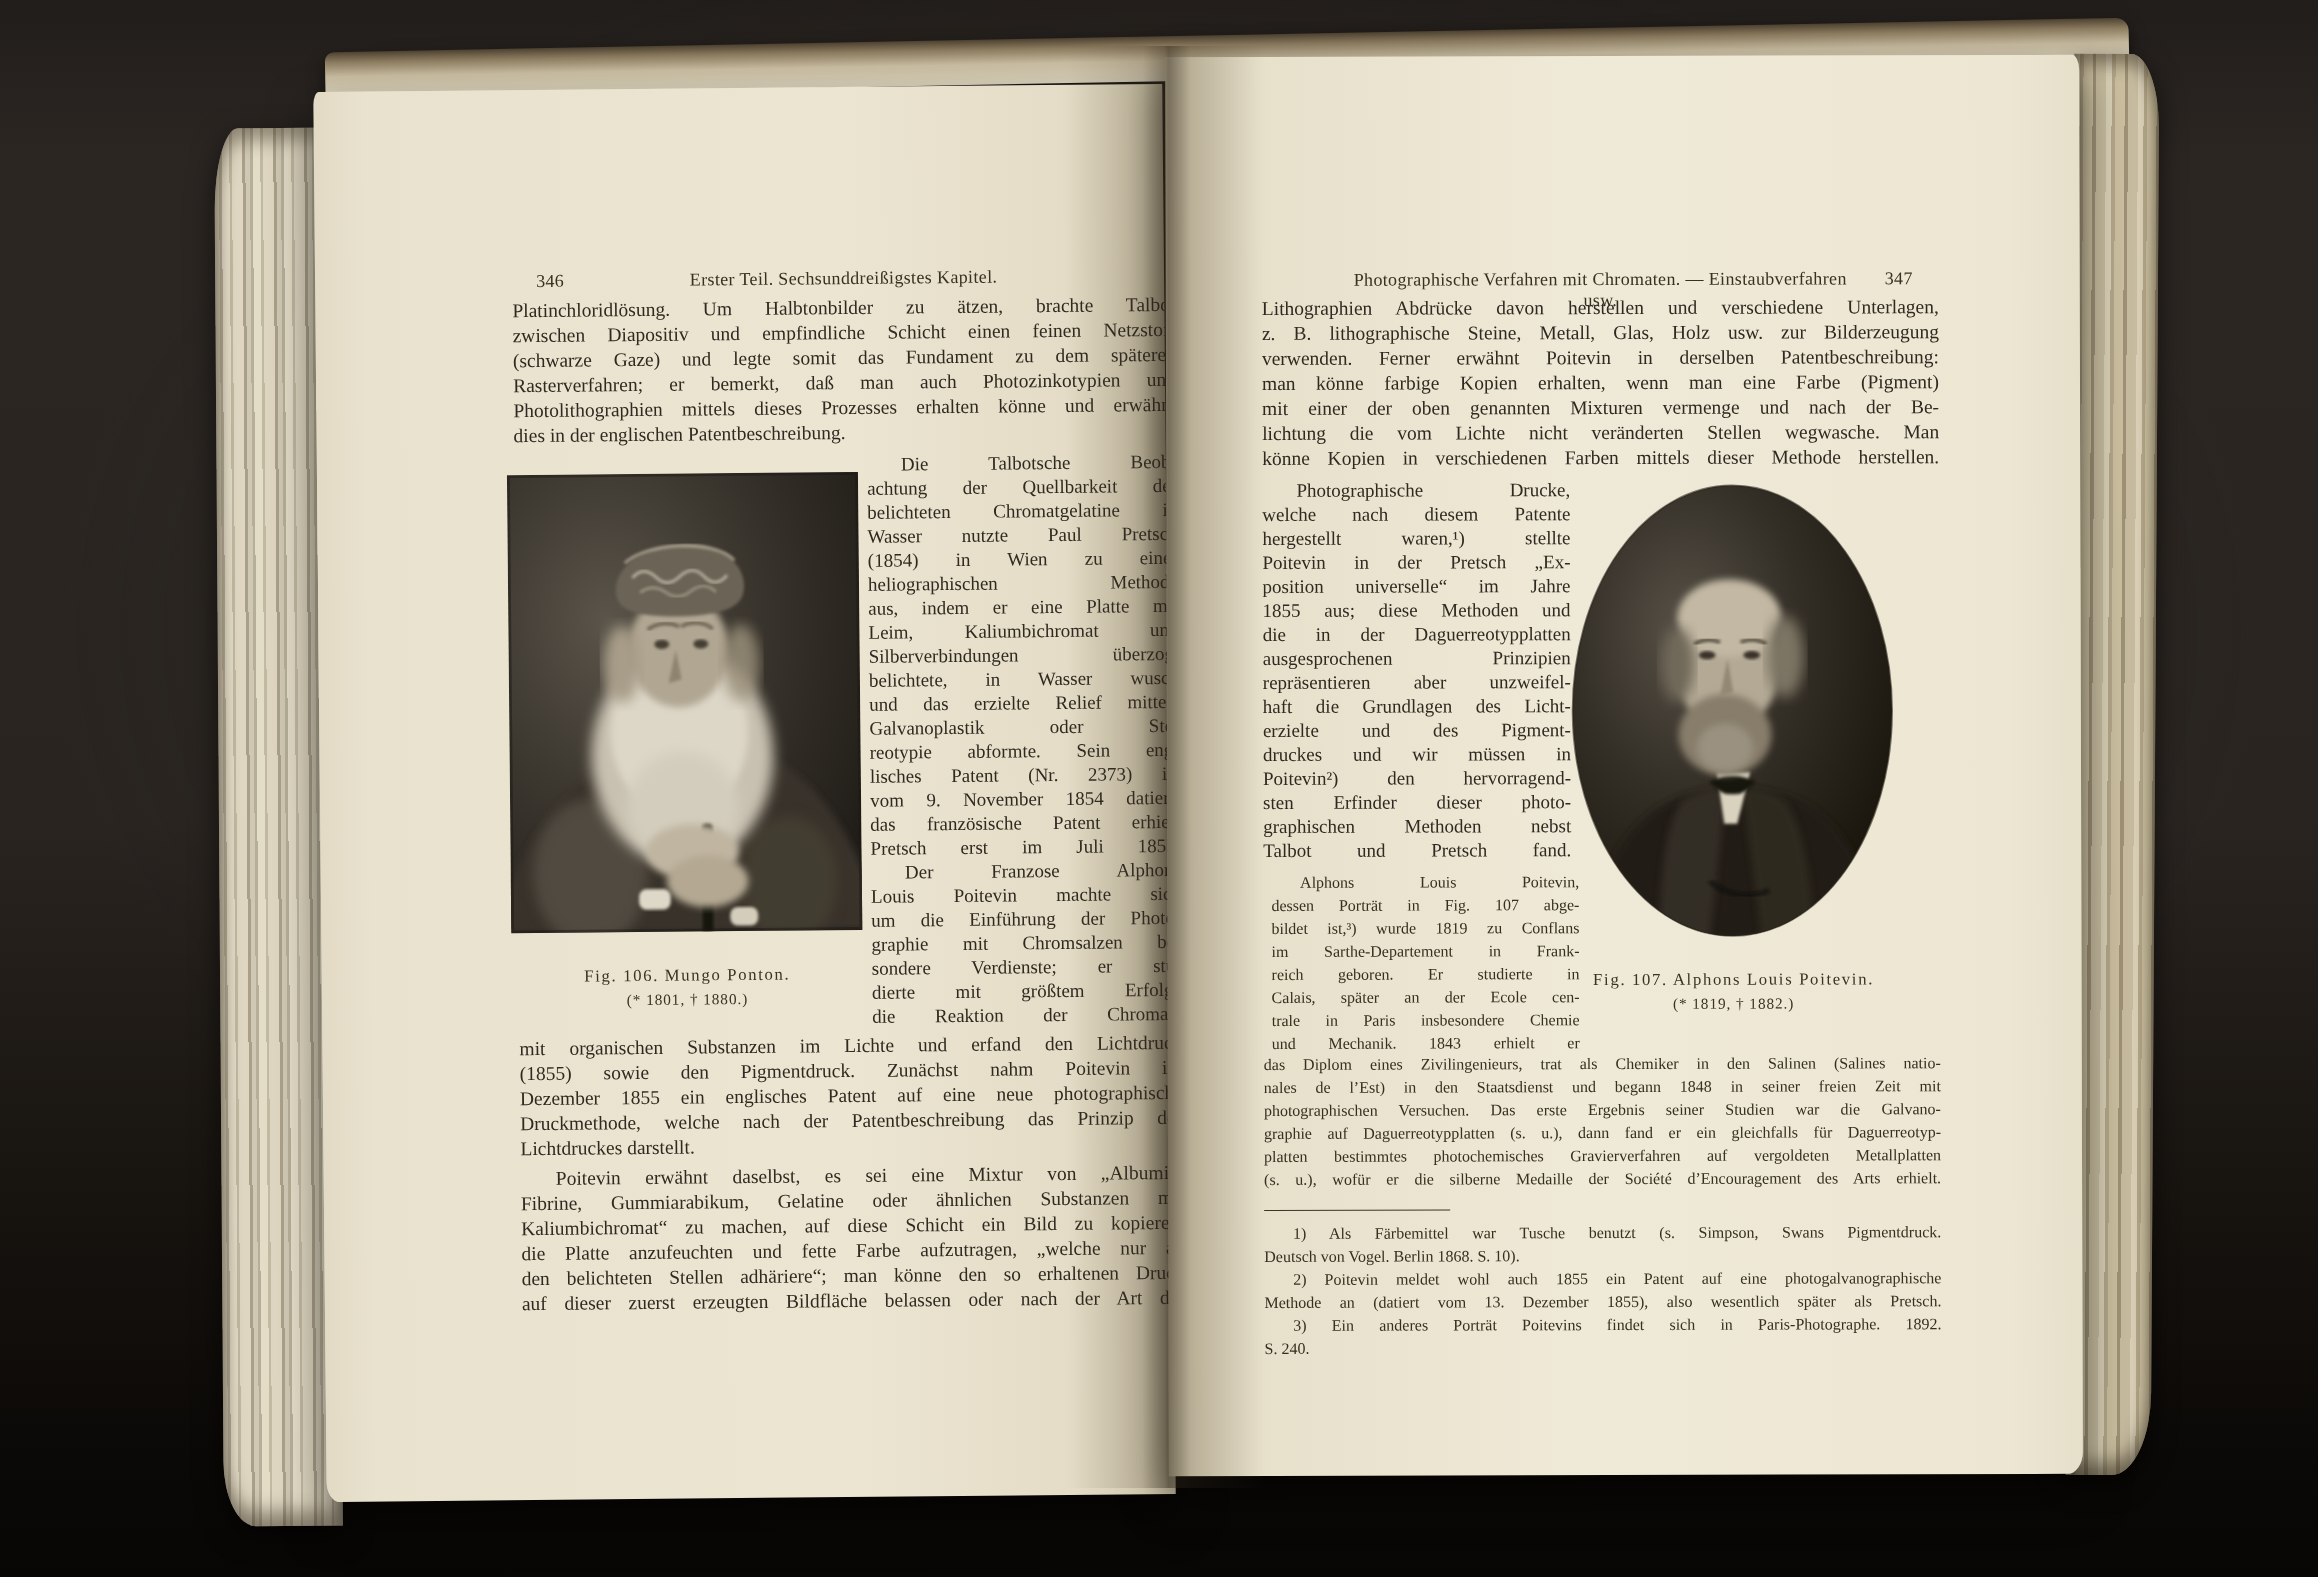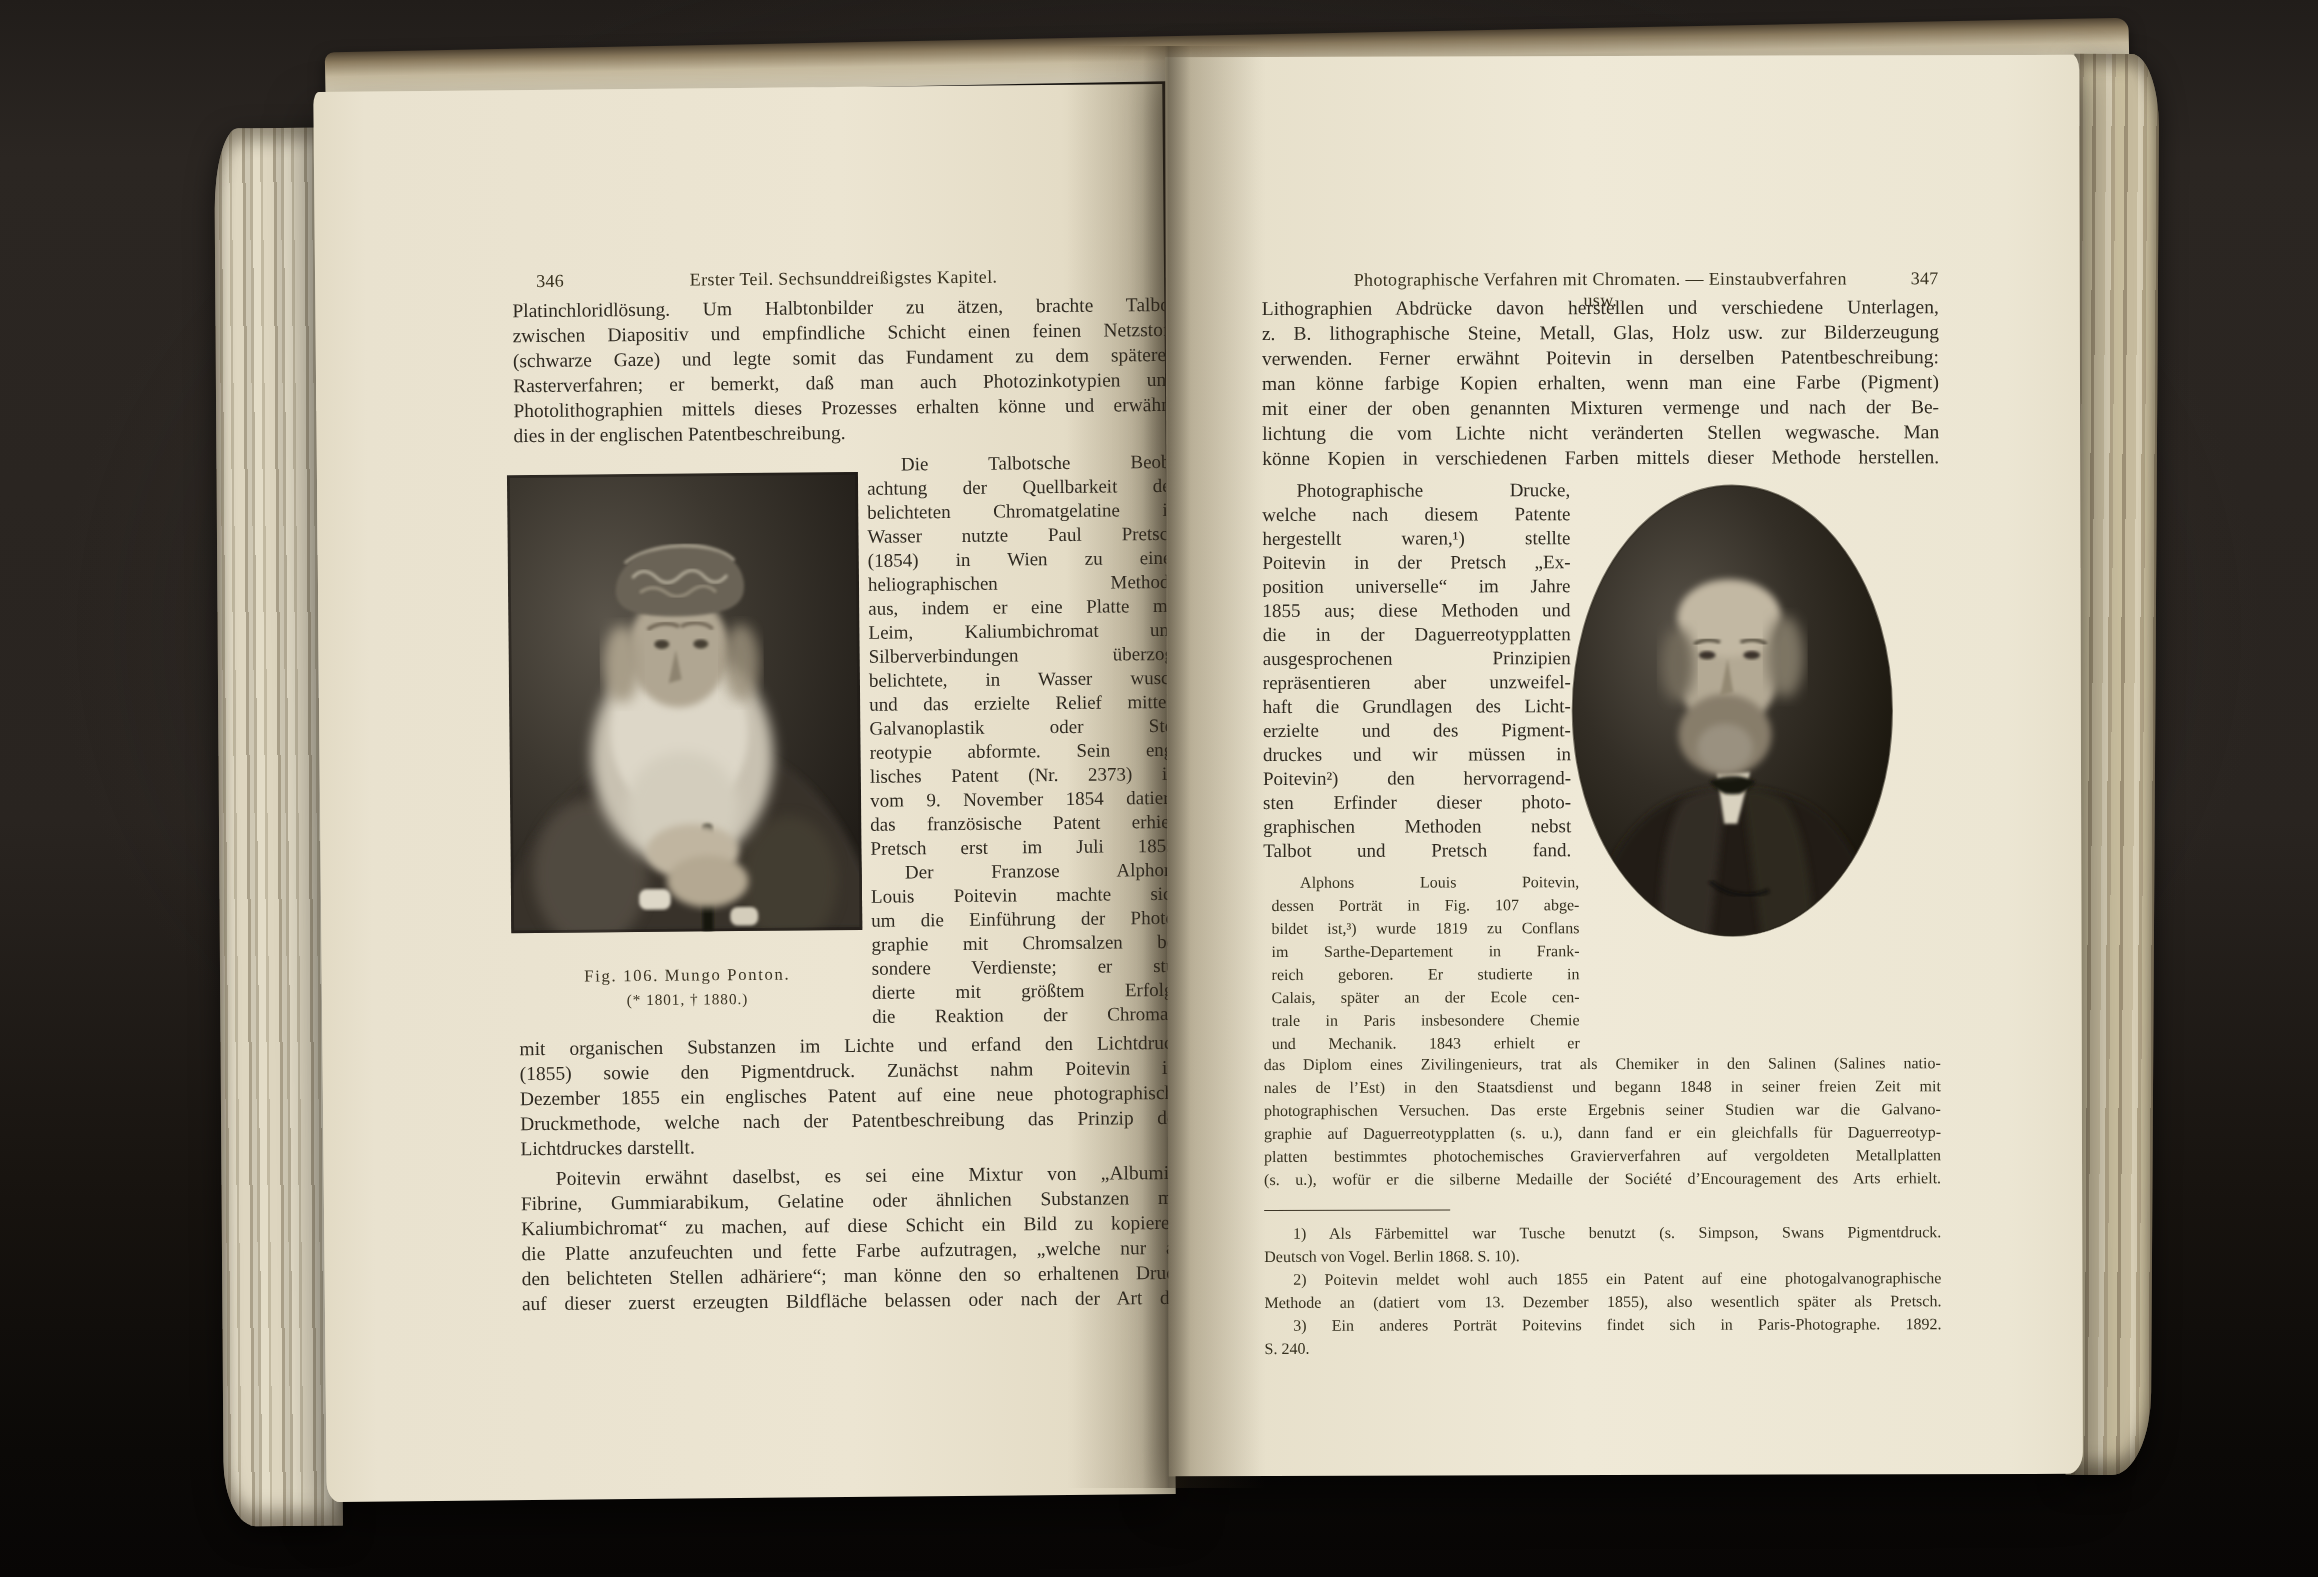--- a/index.html
+++ b/index.html
@@ -57,21 +57,21 @@
   .blk{position:absolute;color:#2f2a21;}
   .body{font-size:19.5px;line-height:25px;}
   .colw{font-size:19px;line-height:24px;}
   .small{font-size:16px;line-height:23px;color:#35301f;}
   .tline{text-align:justify;text-align-last:justify;}
   .tline.endl{text-align-last:left;}
   .tline.ind{text-indent:1.8em;}
   .runhead{font-size:18px;letter-spacing:.02em;color:#37311f;display:flex;align-items:baseline;}
   .runhead .rh-title{flex:1;text-align:center;}
   .runhead .rh-num{width:54px;margin-left:24px;}
-  .runhead .rh-num.right{text-align:right;}
+  .runhead .rh-num.right{}
   .figure{position:absolute;}
   .figure svg{display:block;width:100%;height:100%;}
   .caption{position:absolute;text-align:center;color:#3a3322;}
   .caption .cap-label{font-size:16.7px;letter-spacing:.10em;}
   .caption .cap-dates{font-size:15.3px;letter-spacing:.06em;margin-top:4.6px;}
   .fnrule{position:absolute;height:0;border-top:1.9px solid #3c3526;}
 </style>
 </head>
 <body>
 
@@ -289,20 +289,24 @@
         <ellipse cx="196" cy="186" rx="9" ry="4.5" fill="#3a332a" filter="url(#rb2)"></ellipse>
         <path d="M134,174 q14,-8 28,-2 M184,172 q14,-6 28,2" stroke="#57503f" stroke-width="4" fill="none" filter="url(#rb2)"></path>
         <path d="M170,190 L176,226 L162,230 Z" fill="#938872" filter="url(#rb2)"></path>
 
         <path d="M150,430 q30,24 64,10" stroke="#0e0b08" stroke-width="5" fill="none" opacity=".7" filter="url(#rb2)"></path>
       </g>
       <ellipse cx="175" cy="246" rx="172" ry="243" fill="none" stroke="#2a241b" stroke-width="2" opacity=".6"></ellipse>
     </svg>
   </div>
 
+  <div class="caption" style="left:371px;top:914px;width:390px;">
+    <div class="cap-label">Fig. 107.  Alphons Louis Poitevin.</div>
+    <div class="cap-dates">(* 1819, † 1882.)</div>
+  </div>
 
   <div class="blk small" style="left:96px;top:996px;width:677px;">
       <div class="tline">das Diplom eines Zivilingenieurs, trat als Chemiker in den Salinen (Salines natio-</div>
       <div class="tline">nales de l’Est) in den Staatsdienst und begann 1848 in seiner freien Zeit mit</div>
       <div class="tline">photographischen Versuchen.  Das erste Ergebnis seiner Studien war die Galvano-</div>
       <div class="tline">graphie auf Daguerreotypplatten (s. u.), dann fand er ein gleichfalls für Daguerreotyp-</div>
       <div class="tline">platten bestimmtes photochemisches Gravierverfahren auf vergoldeten Metallplatten</div>
       <div class="tline">(s. u.), wofür er die silberne Medaille der Société d’Encouragement des Arts erhielt.</div>
     </div>
 

